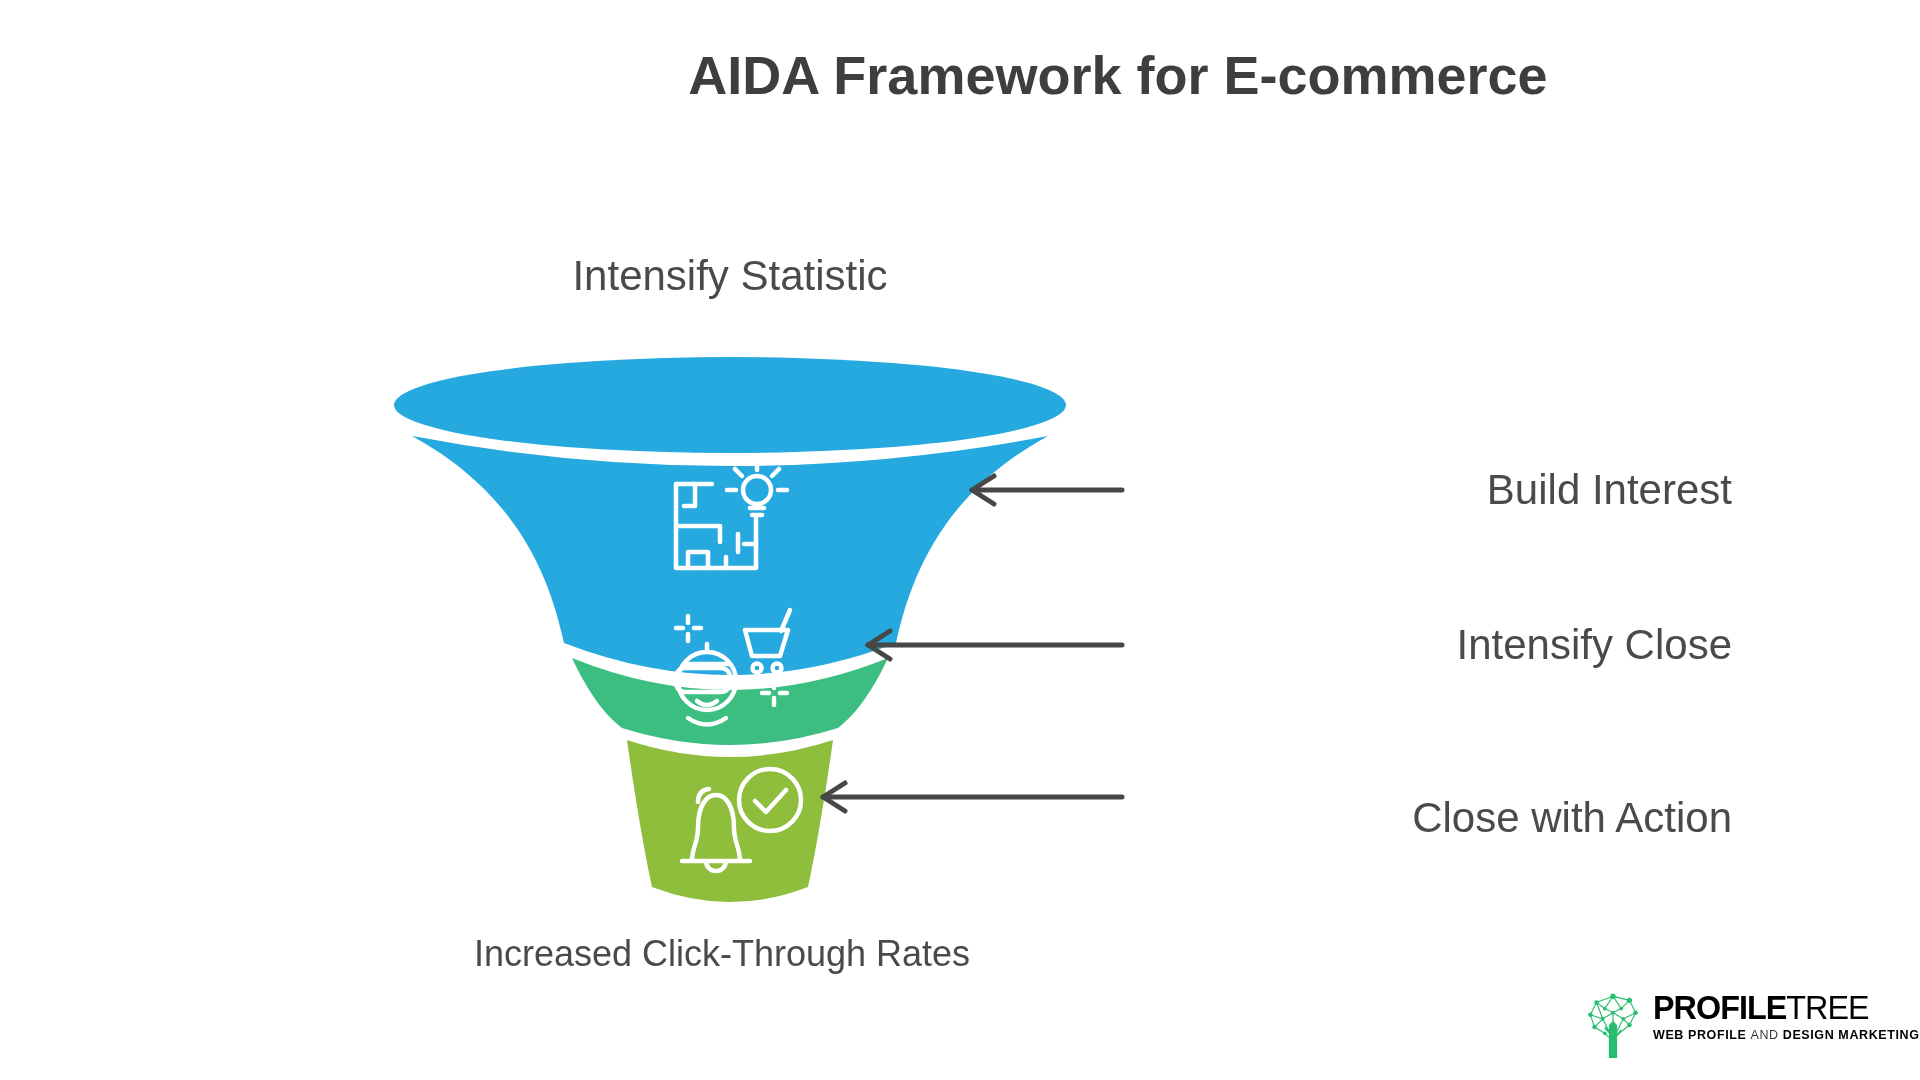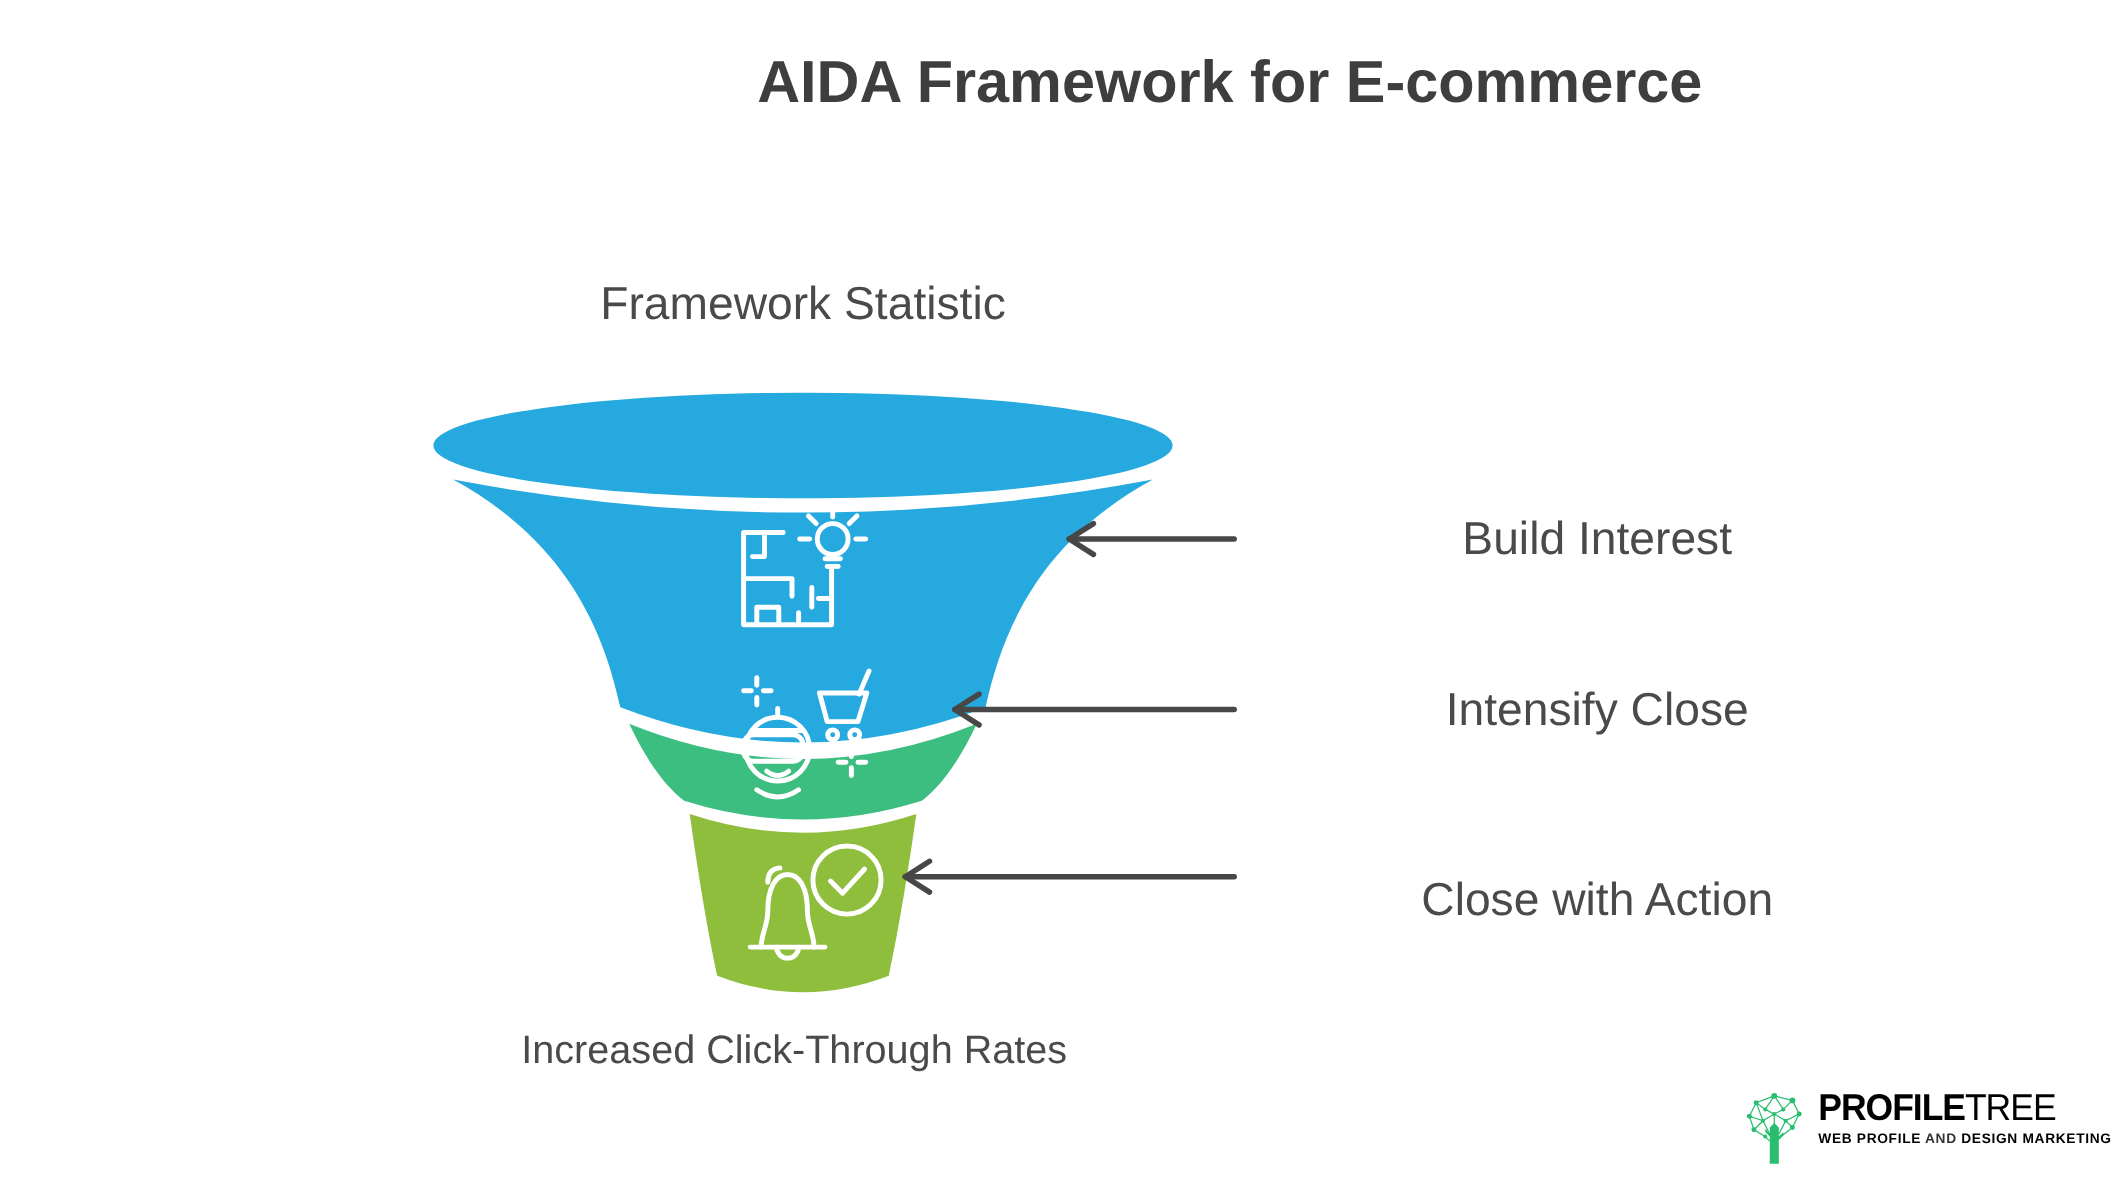--- a/index.html
+++ b/index.html
@@ -11,21 +11,21 @@
   #diagram-svg{position:absolute;left:0;top:0;width:1920px;height:1080px;}
   .title{
     left:618px;top:44px;width:1000px;text-align:center;
     font-size:54px;font-weight:700;letter-spacing:0px;
   }
   .stage-top-label{
     left:430px;top:252px;width:600px;text-align:center;
     font-size:42px;font-weight:400;
   }
   .callout{
-    left:1172px;width:560px;text-align:center;
+    left:1172px;width:560px;text-align:right;
     font-size:42px;font-weight:400;line-height:52px;
   }
   .callout-1{top:464px;}
   .callout-2{top:619px;}
   .callout-3{top:771px;}
   .stage-bottom-label{
     left:442px;top:922px;width:560px;text-align:center;
     font-size:36px;font-weight:400;line-height:64px;
   }
   .logo{
@@ -33,21 +33,21 @@
   }
   .logo-text{display:flex;flex-direction:column;}
   .brand-line{
     font-size:34px;font-weight:700;letter-spacing:-1px;line-height:38px;
     white-space:nowrap;transform:scaleX(0.95);transform-origin:left top;
   }
   .brand-light{font-weight:400;}
   .tagline{
     font-size:12.5px;letter-spacing:0.6px;font-weight:700;white-space:nowrap;margin-top:2px;
   }
-  .tagline .light{font-weight:700;opacity:0.8;}
+  .tagline .light{font-weight:400;opacity:0.8;}
 </style>
 </head>
 <body>
 
 <svg id="diagram-svg" viewBox="0 0 1920 1080">
 
   <g>
     <ellipse cx="730" cy="405" rx="336" ry="48" fill="#25A9DF"></ellipse>
     <path d="M 412 436 Q 730 496 1048 436
              C 940 495 910 580 896 643
@@ -127,21 +127,21 @@
     <path d="M 890 631 L 868 645 L 890 659"></path>
   </g>
   <g fill="none" stroke-width="5" stroke-linecap="round" stroke-linejoin="round" stroke="#474747">
     <line x1="823" y1="797" x2="1122" y2="797"></line>
     <path d="M 845 783 L 823 797 L 845 811"></path>
   </g>
 </svg>
 
 <div class="abs title" style="color: rgb(62, 62, 62);">AIDA Framework for E-commerce</div>
 
-<div class="abs stage-top-label" style="color: rgb(74, 74, 74);">Framework Statistic</div>
+<div class="abs stage-top-label" style="color: rgb(74, 74, 74);">Intensify Statistic</div>
 
 <div class="abs callout callout-1" style="color: rgb(74, 74, 74);">Build Interest</div>
 
 <div class="abs callout callout-2" style="color: rgb(74, 74, 74);">Intensify Close</div>
 
 <div class="abs callout callout-3" style="color: rgb(74, 74, 74); margin-top: 21px;">Close with Action</div>
 
 <div class="abs stage-bottom-label" style="color: rgb(74, 74, 74);">Increased Click-Through Rates</div>
 
 <div class="abs logo" style="color: #000000;">

